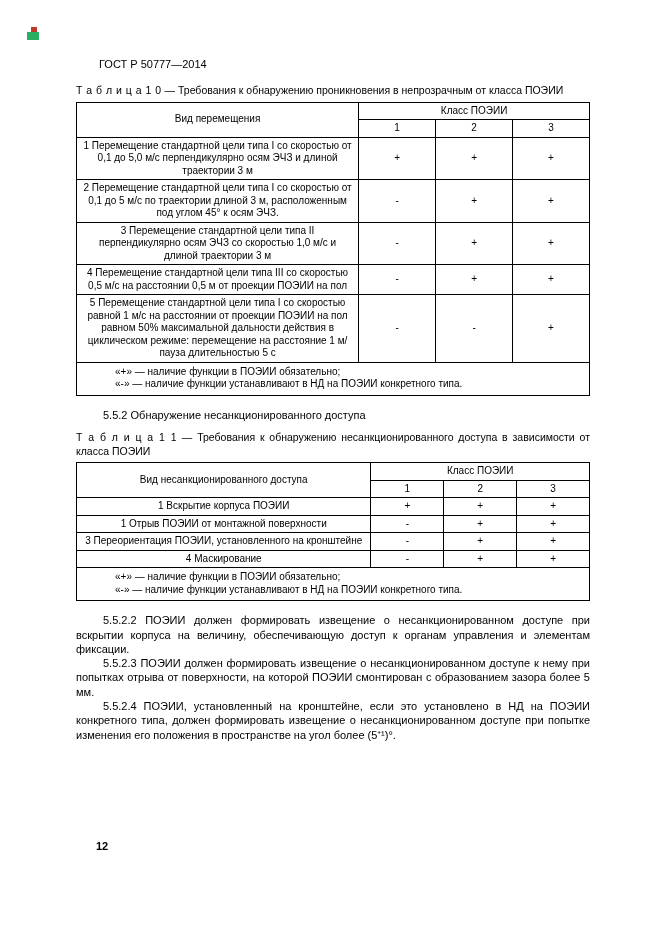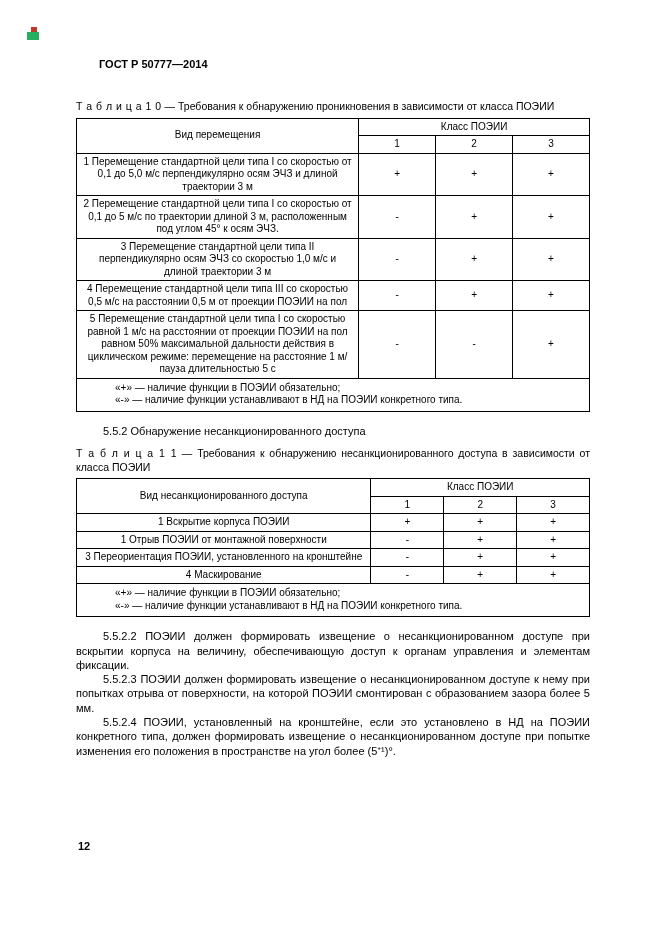--- a/index.html
+++ b/index.html
@@ -10,51 +10,51 @@
     height: 936px;
     background: #ffffff;
     font-family: "Liberation Sans", sans-serif;
     color: #000000;
     overflow: hidden;
   }
   .corner-mark { position: absolute; left: 27px; top: 27px; width: 14px; height: 14px; }
   .corner-mark .red { position: absolute; left: 4px; top: 0; width: 6px; height: 5px; background: #c0392b; }
   .corner-mark .green { position: absolute; left: 0; top: 5px; width: 12px; height: 8px; background: #27ae60; }
   .content { position: absolute; left: 76px; top: 58px; width: 514px; }
-  .doc-header { font-weight: bold; font-size: 11px; margin: 0 0 30px 0; padding-left: 23px; }
+  .doc-header { font-weight: normal; font-size: 11px; margin: 0 0 14px 0; padding-left: 23px; }
   .caption { font-size: 10.5px; line-height: 1.3; margin: 0 0 4px 0; text-align: justify; }
   .caption .cap-label { letter-spacing: 0.5px; }
   table.gost { border-collapse: collapse; width: 100%; font-size: 10px; line-height: 1.25; }
   table.gost th, table.gost td { border: 1px solid #000; padding: 2px 5px; }
   table.gost th { font-weight: normal; text-align: center; vertical-align: middle; font-size: 10px; }
   table.gost td.lbl { text-align: center; vertical-align: top; }
   table.gost td.val { text-align: center; vertical-align: middle; }
   table.gost td.notes { padding: 3px 6px 4px 38px; }
   table.gost td.notes div { margin: 0; }
   .heading { font-weight: normal; font-size: 11px; line-height: 1.3; margin: 12px 0 1px 0; text-indent: 27px; }
   .para { font-size: 11px; line-height: 1.3; margin: 0; text-indent: 27px; text-align: justify; }
   .caption.t11 { margin-top: 9px; }
   .after-table { margin-top: 12px; }
-  .pageno { position: absolute; left: 78px; top: 840px; font-weight: bold; font-size: 11px; }
+  .pageno { position: absolute; left: 96px; top: 840px; font-weight: bold; font-size: 11px; }
 </style>
 </head>
 <body>
 
 <div class="page">
 
   <div class="corner-mark">
     <div class="red"></div>
     <div class="green"></div>
   </div>
 
   <div class="content">
 
     <div class="doc-header">ГОСТ Р 50777—2014</div>
 
-    <p class="caption"><span class="cap-label">Т а б л и ц а   1 0</span> <span>— Требования к обнаружению проникновения в зависимости от класса ПОЭИИ</span></p>
+    <p class="caption"><span class="cap-label">Т а б л и ц а   1 0</span> <span>— Требования к обнаружению проникновения в непрозрачным от класса ПОЭИИ</span></p>
 
     <table class="gost">
       <colgroup>
         <col style="width:55%">
           <col style="width:15%">
           <col style="width:15%">
           <col style="width:15%">
       </colgroup>
       <thead>
         <tr>

